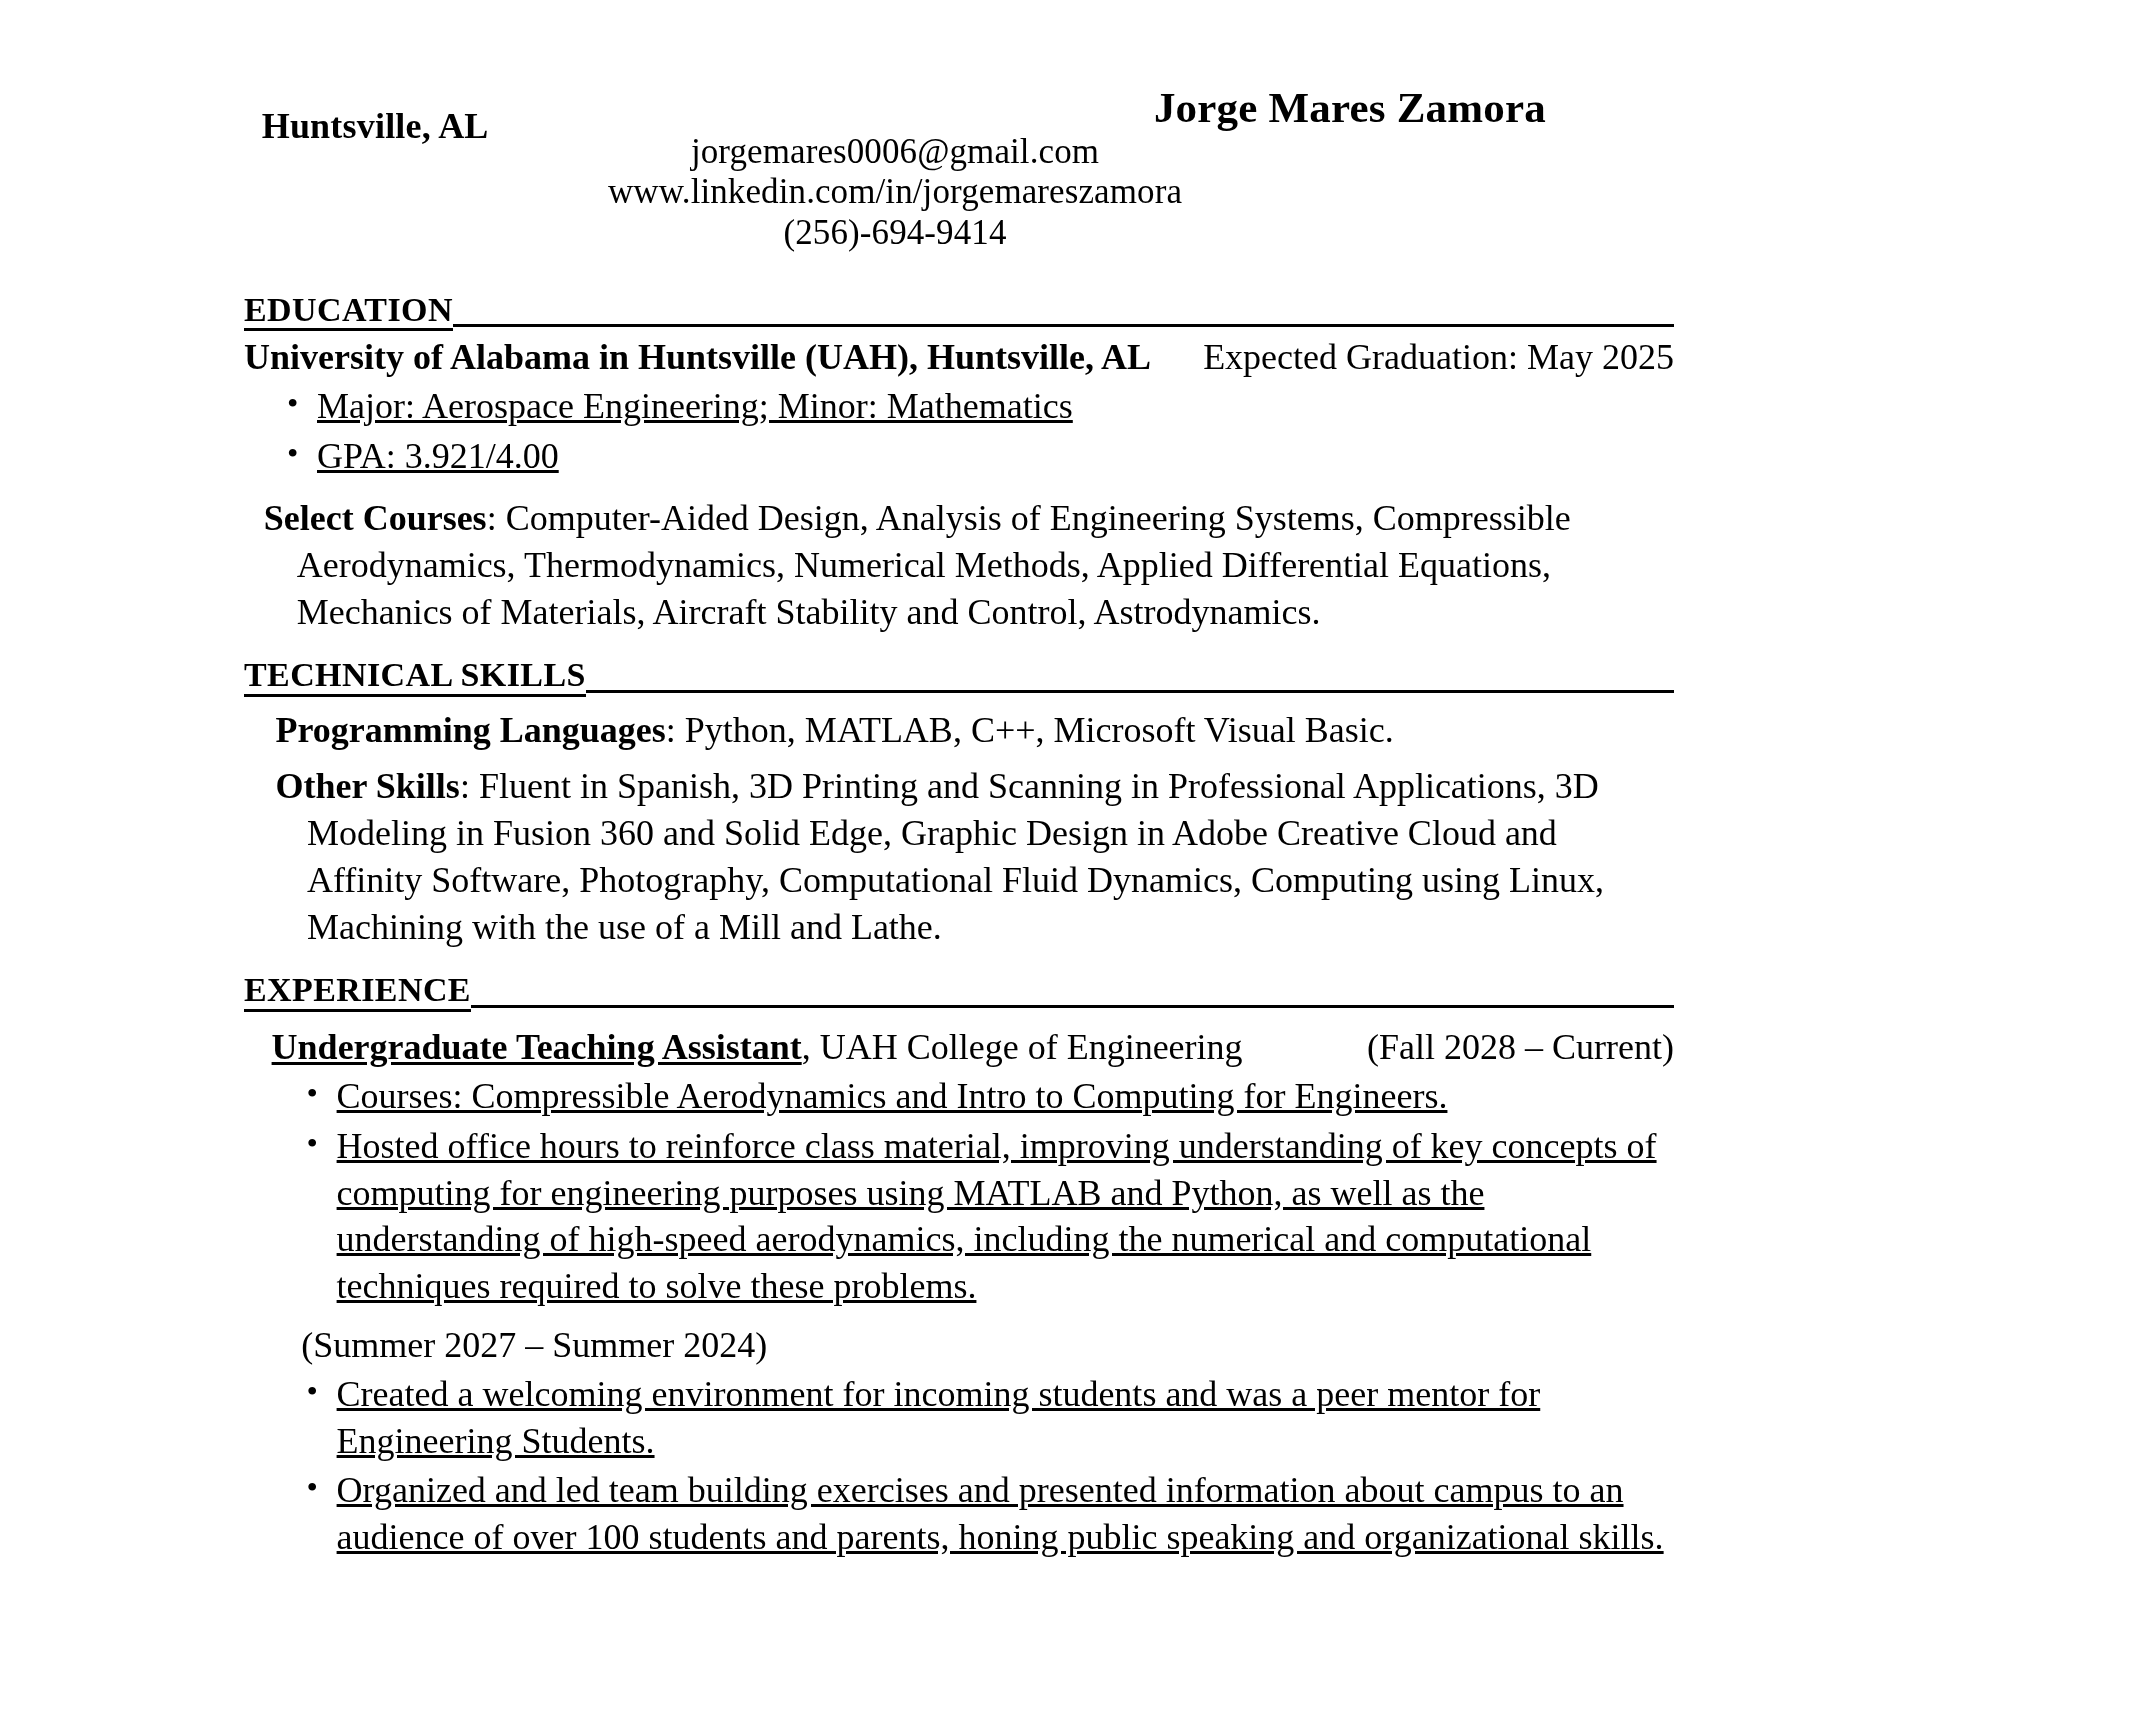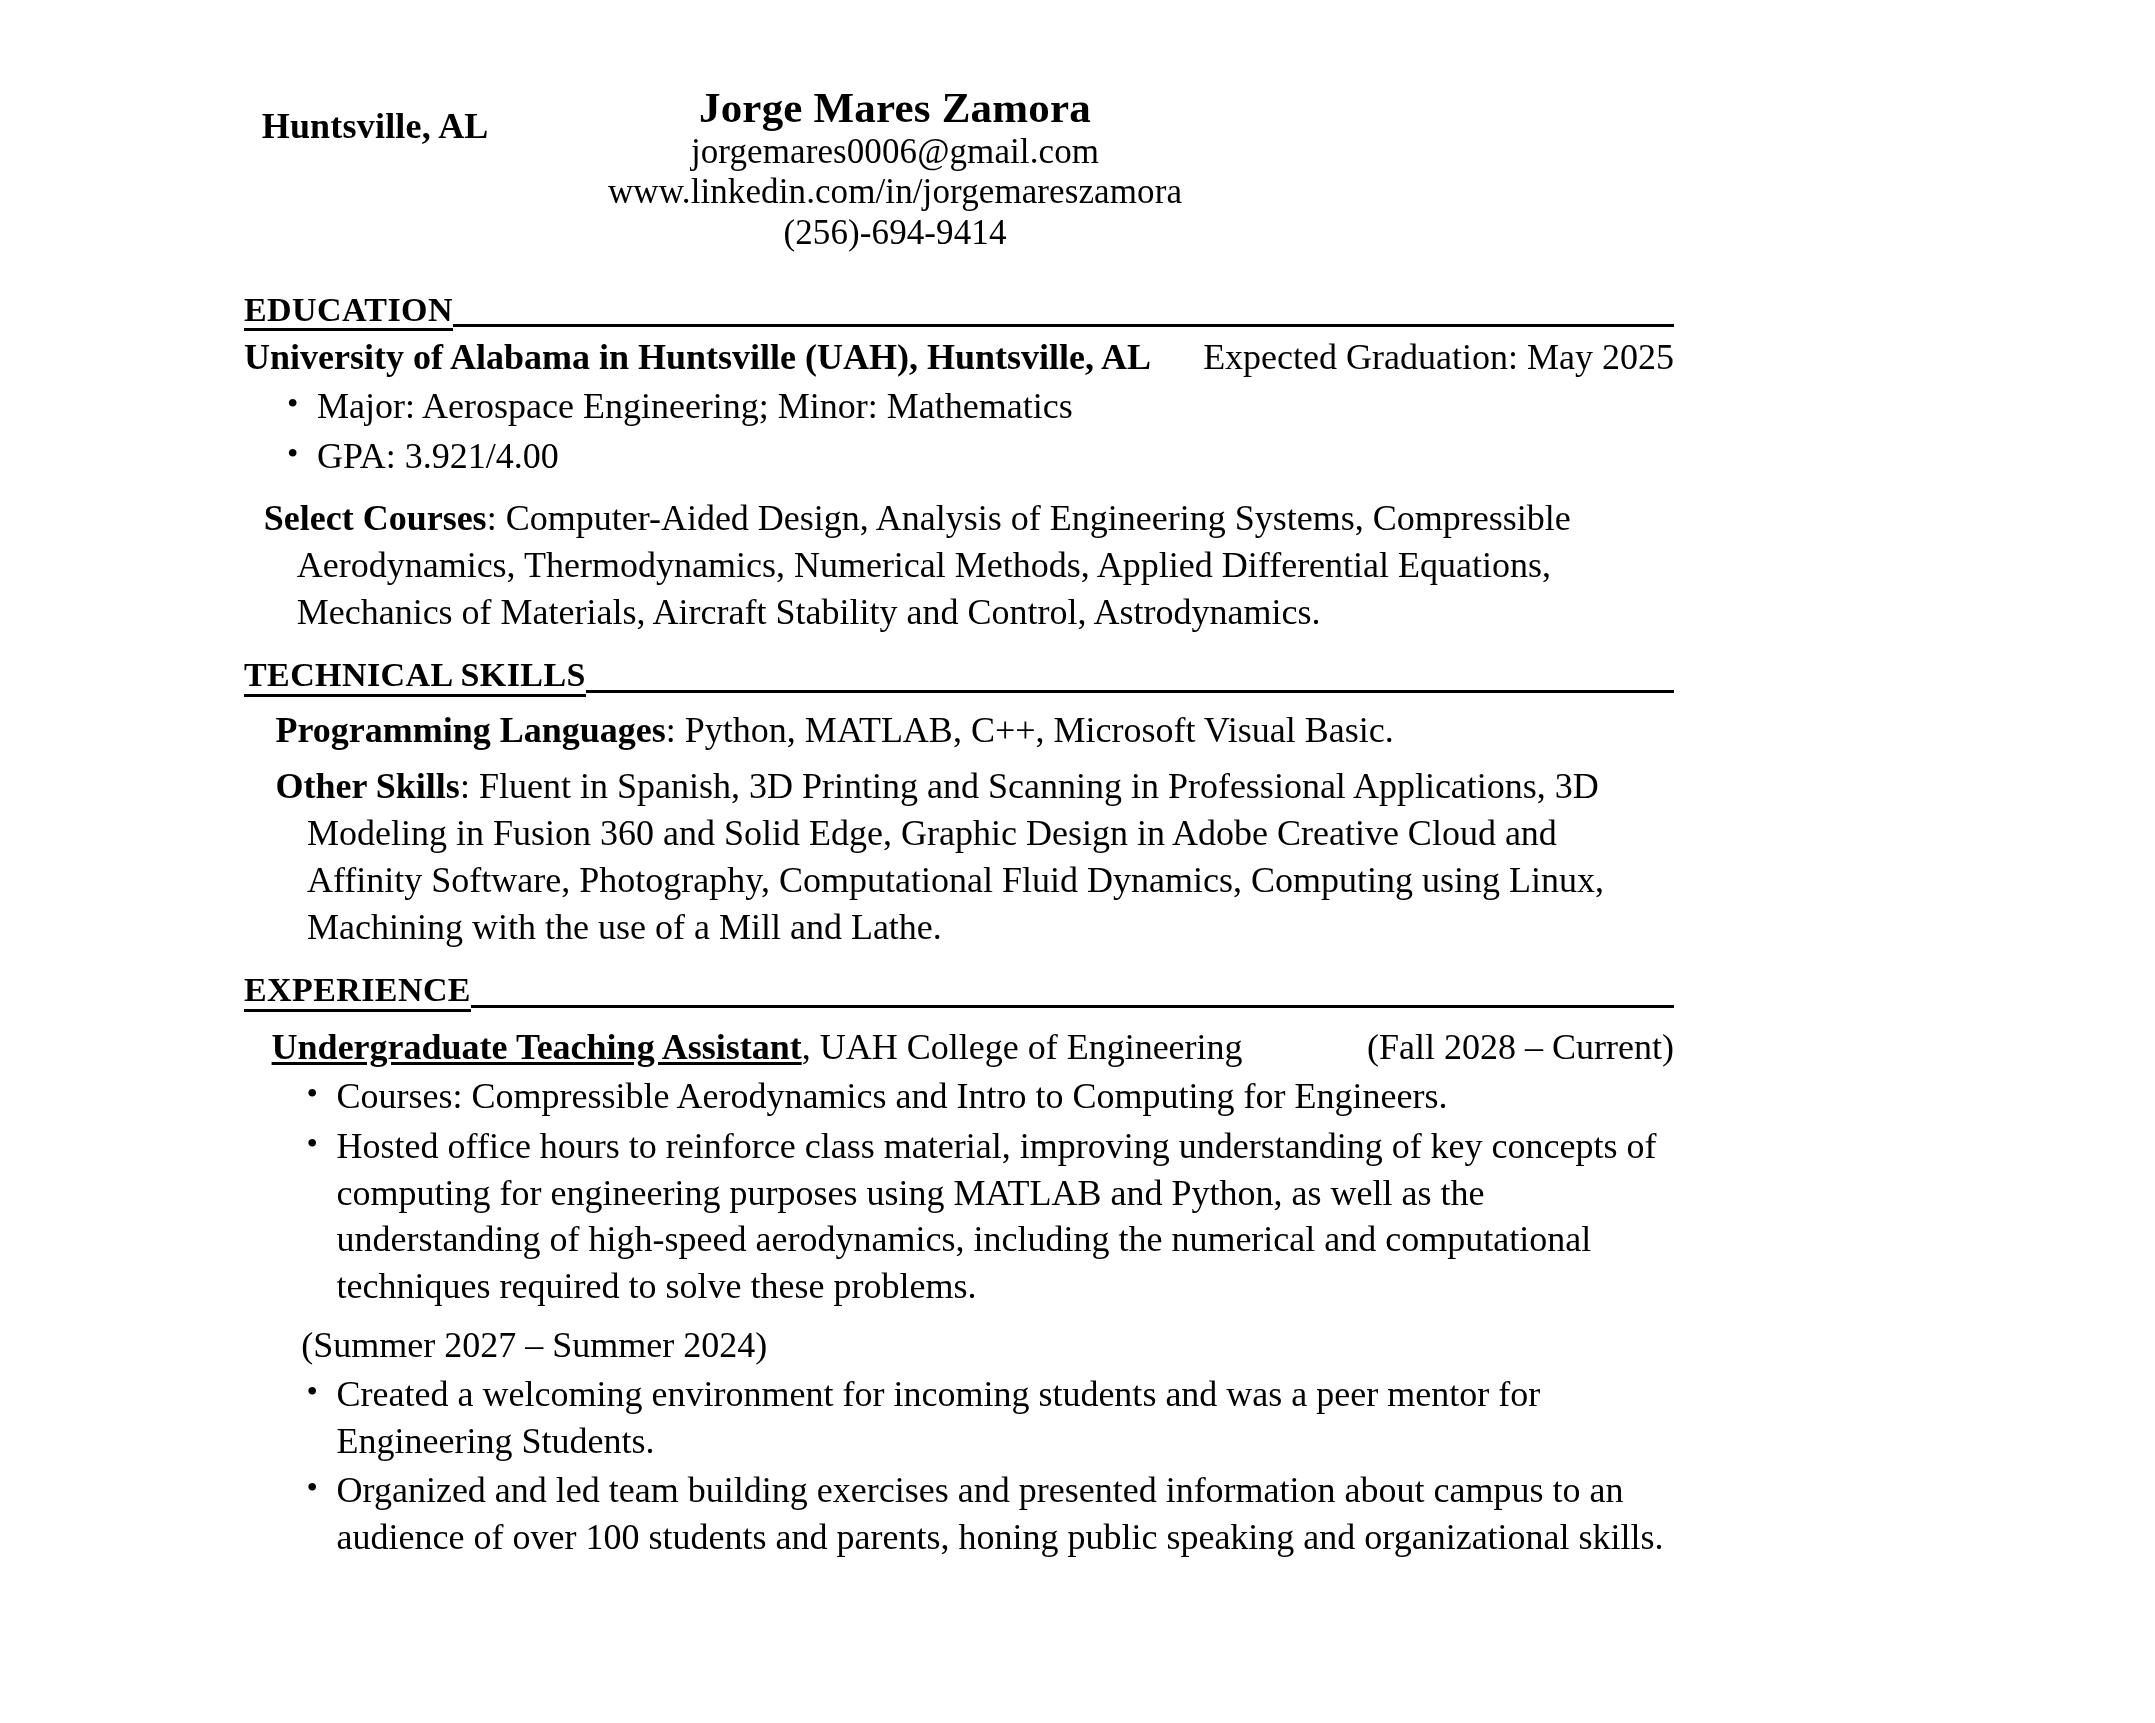--- a/index.html
+++ b/index.html
@@ -38,20 +38,21 @@
   }
   .identity {
     text-align: center;
     padding-right: 128px;
   }
   .fullname {
     font-size: 43px;
     font-weight: bold;
     line-height: 1.14;
     letter-spacing: 0.2px;
+    text-align: right;
   }
   .contact-line {
     font-size: 35px;
     line-height: 1.15;
     letter-spacing: 0.1px;
   }
 
   
   .section {
     margin-top: 21.7px;
@@ -91,20 +92,21 @@
   .row-split .right {
     font-weight: normal;
     white-space: nowrap;
     padding-left: 29.6px;
   }
 
   ul.bullets {
     list-style: none;
     margin: 3.9px 0 0 0;
     padding: 0;
+    text-decoration: underline;
   }
   ul.bullets li {
     position: relative;
     font-size: 36px;
     line-height: 1.3;
     padding-left: 73px;
     margin-top: 3px;
   }
   ul.bullets li::before {
     content: "\2022";

